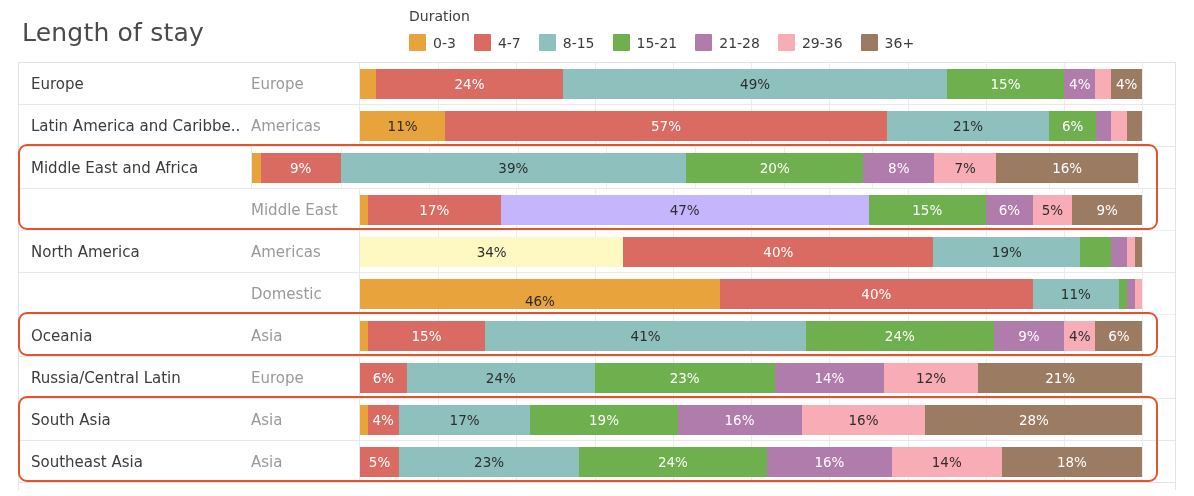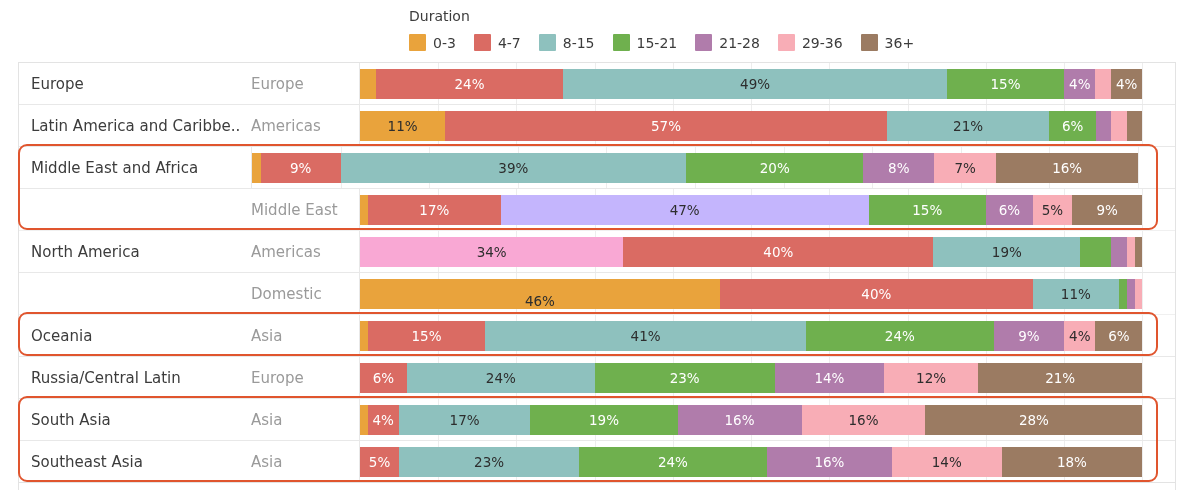--- a/index.html
+++ b/index.html
@@ -58,20 +58,21 @@
   
   .highlight { position:absolute; border:2.5px solid #e0552e; border-radius:9px;
                pointer-events:none; }
 </style>
 </head>
 <body>
 
 <div class="viz">
 
   <div class="header">
+    <div class="title">Length of stay</div>
 
     <div class="legend">
       <div class="legend-title">Duration</div>
       <div class="legend-items" id="legend-items">
           <div class="legend-item">
             <span class="legend-swatch" style="background: rgb(233, 163, 60);"></span>
             <span class="legend-label">0-3</span>
           </div>
           <div class="legend-item">
             <span class="legend-swatch" style="background: rgb(218, 107, 99);"></span>
@@ -261,21 +262,21 @@
             <div class="gridline" style="left: 28.8%; background: rgb(237, 237, 237);"></div>
             <div class="gridline" style="left: 38.4%; background: rgb(237, 237, 237);"></div>
             <div class="gridline" style="left: 48%; background: rgb(237, 237, 237);"></div>
             <div class="gridline" style="left: 57.6%; background: rgb(237, 237, 237);"></div>
             <div class="gridline" style="left: 67.2%; background: rgb(237, 237, 237);"></div>
             <div class="gridline" style="left: 76.8%; background: rgb(237, 237, 237);"></div>
             <div class="gridline" style="left: 86.4%; background: rgb(237, 237, 237);"></div>
             <div class="gridline" style="left: 96%; background: rgb(237, 237, 237);"></div>
           </div>
           <div class="bar">
-            <div class="seg" style="background: #f9a8d4; width: 32.3168%;">
+            <div class="seg" style="background: #fef9c3; width: 32.3168%;">
               <span class="seg-label dark">34%</span>
             </div>
             <div class="seg" style="background: rgb(218, 107, 99); width: 38.0198%;">
               <span class="seg-label light">40%</span>
             </div>
             <div class="seg" style="background: rgb(142, 193, 190); width: 18.0594%;">
               <span class="seg-label dark">19%</span>
             </div>
             <div class="seg" style="background: rgb(111, 176, 78); width: 3.80198%;"></div>
             <div class="seg" style="background: rgb(176, 124, 171); width: 1.90099%;"></div>

